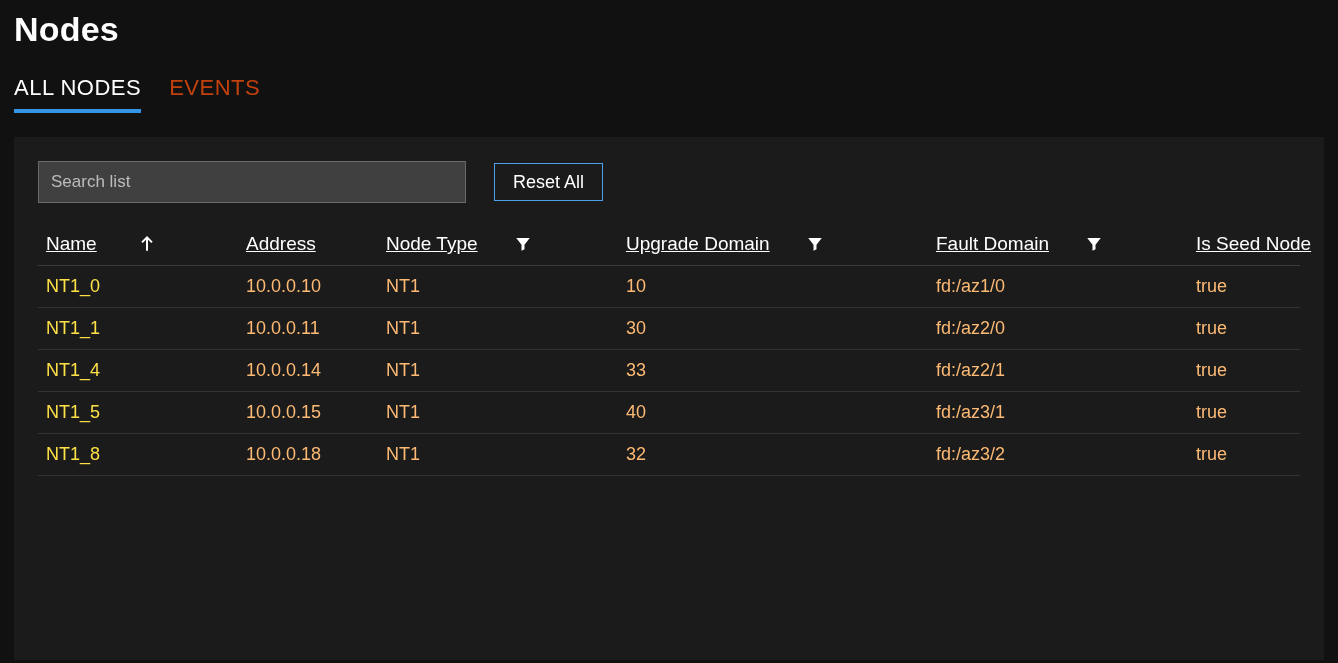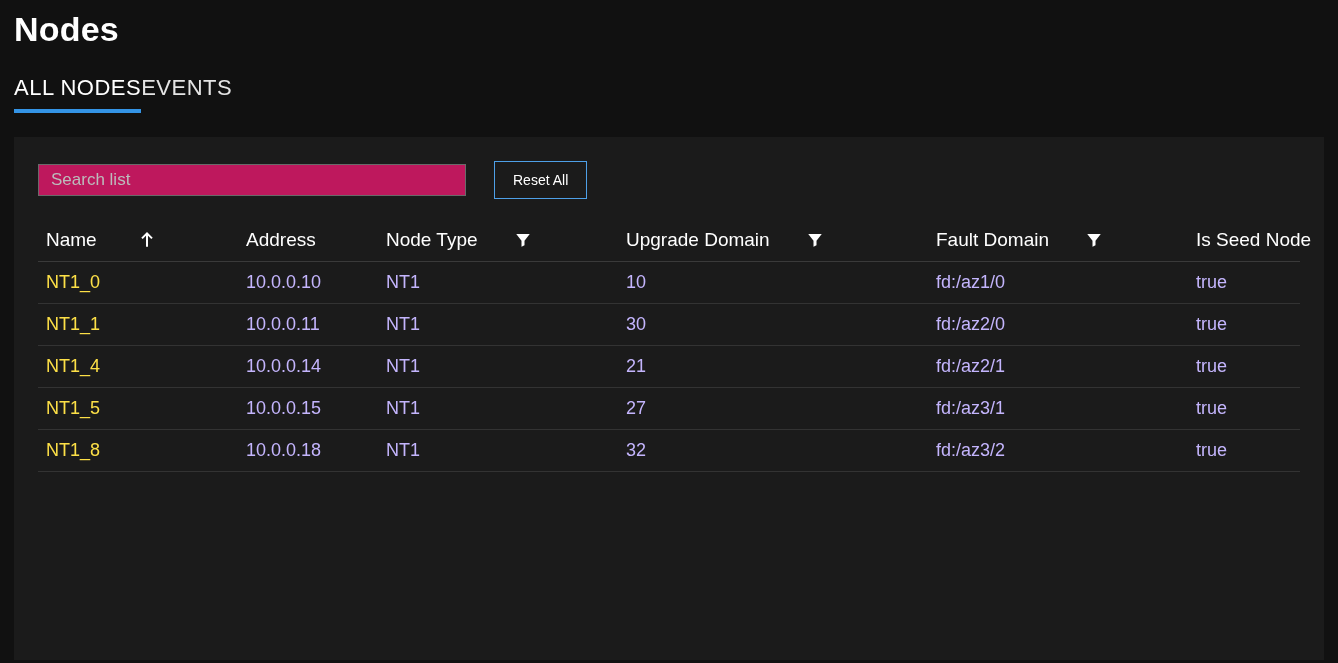--- a/index.html
+++ b/index.html
@@ -19,28 +19,29 @@
   }
   .page-title {
     font-size: 34px;
     font-weight: 600;
     color: #ffffff;
     margin-bottom: 26px;
     letter-spacing: 0.2px;
   }
   .tabs {
     display: flex;
+    gap: 28px;
     margin-bottom: 24px;
     text-align: center;
   }
   .tab {
     font-size: 22px;
     letter-spacing: 0.5px;
     padding-bottom: 8px;
-    color: #e5e5e5;
+    color: #c2410c;
     cursor: pointer;
   }
   .tab.active {
     color: #ffffff;
     font-weight: 400;
     border-bottom: 4px solid #3494e6;
   }
   .content-panel {
     background: #1b1b1b;
     padding: 24px 24px 0 24px;
@@ -48,63 +49,64 @@
     overflow: hidden;
   }
   .toolbar {
     display: flex;
     align-items: center;
     gap: 28px;
     margin-bottom: 20px;
   }
   .search-input {
     width: 428px;
-    height: 32px;
-    background: #be185d;
+    height: 42px;
+    background: #404040;
     border: 1px solid #6a6a6a;
     color: #ffffff;
     font-size: 17px;
     padding: 8px 12px;
     outline: none;
   }
   .search-input::placeholder {
     color: #bcbcbc;
   }
   .reset-btn {
     height: 38px;
     padding: 0 18px;
     background: transparent;
     border: 1px solid #4ea0e8;
     color: #ffffff;
-    font-size: 14px;
+    font-size: 18px;
     cursor: pointer;
   }
   table {
     width: 100%;
     border-collapse: collapse;
     table-layout: fixed;
   }
   thead th {
     text-align: left;
     font-weight: 400;
     font-size: 19px;
     color: #ffffff;
     padding: 10px 8px;
     border-bottom: 1px solid #3a3a3a;
     vertical-align: middle;
     white-space: nowrap;
+    text-decoration: underline;
   }
   .th-inner {
     display: flex;
     align-items: center;
     gap: 14px;
   }
   tbody td {
     font-size: 18px;
-    color: #c4b5fd;
+    color: #fdba74;
     padding: 10px 8px;
     border-bottom: 1px solid #333333;
     white-space: nowrap;
   }
   tbody td.link {
     color: #fde047;
     cursor: pointer;
   }
   .icon-btn {
     display: inline-flex;
@@ -222,29 +224,29 @@
             <td>10.0.0.11</td>
             <td>NT1</td>
             <td>30</td>
             <td>fd:/az2/0</td>
             <td>true</td>
           </tr>
           <tr>
             <td class="link">NT1_4</td>
             <td>10.0.0.14</td>
             <td>NT1</td>
-            <td>21</td>
+            <td>33</td>
             <td>fd:/az2/1</td>
             <td>true</td>
           </tr>
           <tr>
             <td class="link">NT1_5</td>
             <td>10.0.0.15</td>
             <td>NT1</td>
-            <td>27</td>
+            <td>40</td>
             <td>fd:/az3/1</td>
             <td>true</td>
           </tr>
           <tr>
             <td class="link">NT1_8</td>
             <td>10.0.0.18</td>
             <td>NT1</td>
             <td>32</td>
             <td>fd:/az3/2</td>
             <td>true</td>

